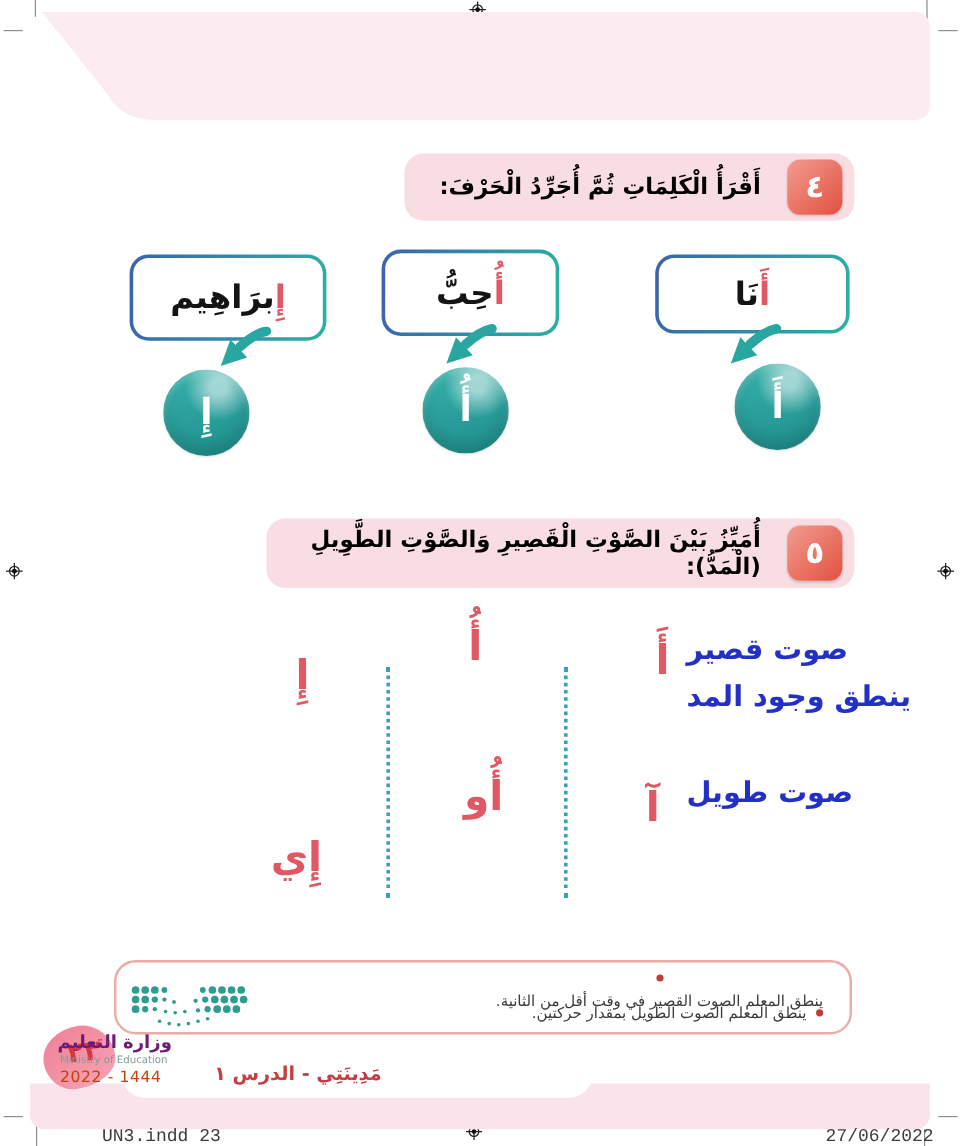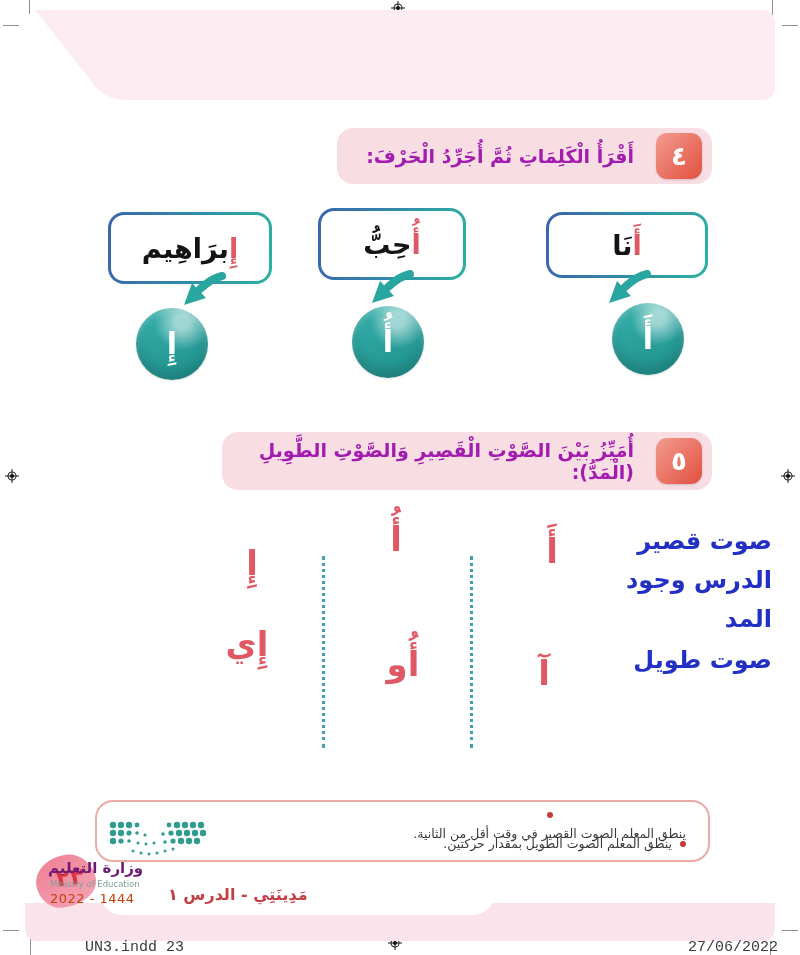--- a/index.html
+++ b/index.html
@@ -12,52 +12,52 @@
   .regmark{position:absolute;width:14px;height:14px;}
   
   .band-svg{position:absolute;left:25px;top:10px;width:750px;height:92px;}
   .footer-band{position:absolute;left:25px;top:903px;width:750px;height:38px;
                background:#fae3ea;border-radius:0 0 12px 12px;}
   .footer-pill{position:absolute;left:100px;top:878px;width:395px;height:37px;
                background:#ffffff;border-radius:0 0 22px 22px;}
   
   .ex-band{position:absolute;background:#f8dde3;border-radius:16px;}
   .ex-title{position:absolute;right:78px;left:12px;top:0;bottom:0;display:flex;align-items:center;
-            justify-content:flex-start;direction:rtl;font-weight:bold;font-size:19px;color:#a21caf;}
+            justify-content:flex-start;direction:rtl;font-weight:bold;font-size:19px;color:#000000;}
   .num-box{position:absolute;right:10px;top:50%;transform:translateY(-50%);width:46px;height:46px;
            border-radius:11px;background:linear-gradient(135deg,#f29c90,#e2503f);
            display:flex;align-items:center;justify-content:center;
            color:#fff;font-size:26px;font-weight:bold;box-shadow:0 1px 2px rgba(0,0,0,.15);}
   
   .card{position:absolute;background:linear-gradient(100deg,#3a63ae,#2bb2a2);padding:3px;border-radius:16px;}
   .card-inner{background:#fff;border-radius:13px;width:100%;height:100%;display:flex;align-items:center;
               justify-content:center;direction:rtl;font-size:27px;font-weight:bold;color:#141414;box-sizing:border-box;}
   .hl{color:#e05863;}
   
   .circle{position:absolute;width:72px;height:72px;border-radius:50%;
           background:radial-gradient(circle at 64% 20%, rgba(255,255,255,.55) 0 9%, rgba(255,255,255,0) 38%),
                      linear-gradient(160deg,#35b0aa,#1f8f8c);
           box-shadow:inset 0 -8px 12px rgba(0,0,0,.14), inset 0 4px 6px rgba(255,255,255,.22), 0 1px 2px rgba(0,0,0,.12);
           display:flex;align-items:center;justify-content:center;}
   .circle span{color:#fff;font-size:30px;font-weight:bold;line-height:1;}
   .arrow-svg{position:absolute;width:52px;height:36px;}
   
-  .blue-label{position:absolute;width:200px;direction:rtl;text-align:right;color:#2330c6;
+  .blue-label{position:absolute;width:200px;direction:rtl;text-align:left;color:#2330c6;
               font-weight:bold;font-size:24px;line-height:39px;}
   .dotline{position:absolute;width:0;border-left:3px dotted #3f9fb5;}
   .red-letter{position:absolute;color:#e05863;font-weight:bold;font-size:34px;text-align:center;direction:rtl;line-height:1.4;}
   
   .notes-box{position:absolute;left:95px;top:800px;width:615px;height:62px;background:#fff;
              border:2px solid #eaaca4;border-radius:18px;box-sizing:border-box;}
   .note-row{position:absolute;right:22px;direction:rtl;display:flex;align-items:center;gap:8px;
             font-size:12.5px;color:#3a3a3a;}
   .note-dot{width:6px;height:6px;border-radius:50%;background:#c43b35;flex:0 0 auto;}
   .logo-svg{position:absolute;left:8px;top:16px;width:106px;height:44px;}
   
-  .lesson{position:absolute;left:168px;top:885px;width:150px;text-align:left;direction:rtl;
+  .lesson{position:absolute;left:168px;top:885px;width:150px;text-align:right;direction:rtl;
           color:#c33f44;font-weight:bold;font-size:16px;}
   .blob{position:absolute;left:36px;top:855px;width:60px;height:52px;
         background:linear-gradient(145deg,#f07f95,#f4a5b5);
         border-radius:55% 45% 60% 40% / 50% 55% 45% 50%;transform:rotate(-8deg);}
   .pagenum{position:absolute;left:50px;top:864px;width:40px;text-align:center;color:#dc3540;
            font-size:23px;font-weight:bold;transform:rotate(-6deg);}
   .min-ar{position:absolute;left:48px;top:859px;width:100px;direction:rtl;text-align:left;
           color:#701a75;font-weight:bold;font-size:15px;}
   .min-en{position:absolute;left:50px;top:879px;font-size:8.5px;color:#7f9f97;}
   .years{position:absolute;left:50px;top:891px;font-size:13px;color:#c2410c;letter-spacing:.5px;}
@@ -157,36 +157,36 @@
 
   <div class="ex-band" style="left:222px;top:432px;width:490px;height:58px;">
     <div class="num-box">
       <span>٥</span>
     </div>
     <div class="ex-title">أُمَيِّزُ بَيْنَ الصَّوْتِ الْقَصِيرِ وَالصَّوْتِ الطَّوِيلِ (الْمَدُّ):</div>
   </div>
 
   <div class="blue-label" style="left:572px;top:522px;">
     <div>صوت قصير</div>
-    <div>الدرس وجود المد</div>
+    <div>ينطق وجود المد</div>
   </div>
   <div class="blue-label" style="left:572px;top:641px;">
     <div>صوت طويل</div>
   </div>
 
   <div class="dotline" style="left:322px;top:556px;height:192px;"></div>
   <div class="dotline" style="left:470px;top:556px;height:192px;"></div>
 
   <div class="red-letter" style="left:527px;top:528px;width:50px;">أَ</div>
   <div class="red-letter" style="left:371px;top:516px;width:50px;">أُ</div>
   <div class="red-letter" style="left:227px;top:540px;width:50px;">إِ</div>
 
   <div class="red-letter" style="left:519px;top:650px;width:50px;">آ</div>
   <div class="red-letter" style="left:368px;top:641px;width:70px;">أُو</div>
-  <div class="red-letter" style="left:207px;top:621px;width:80px;">إِي</div>
+  <div class="red-letter" style="left:207px;top:692px;width:80px;">إِي</div>
 
   <div class="notes-box">
     <svg class="logo-svg" viewBox="0 0 106 44">
       <g fill="#2f9c8f">
         <circle cx="8" cy="7" r="3.2"></circle>
           <circle cx="16" cy="7" r="3.2"></circle>
           <circle cx="24" cy="7" r="3.2"></circle>
           <circle cx="32" cy="7" r="2.4"></circle>
         <circle cx="64" cy="7" r="2.4"></circle>
           <circle cx="72" cy="7" r="3.2"></circle>

